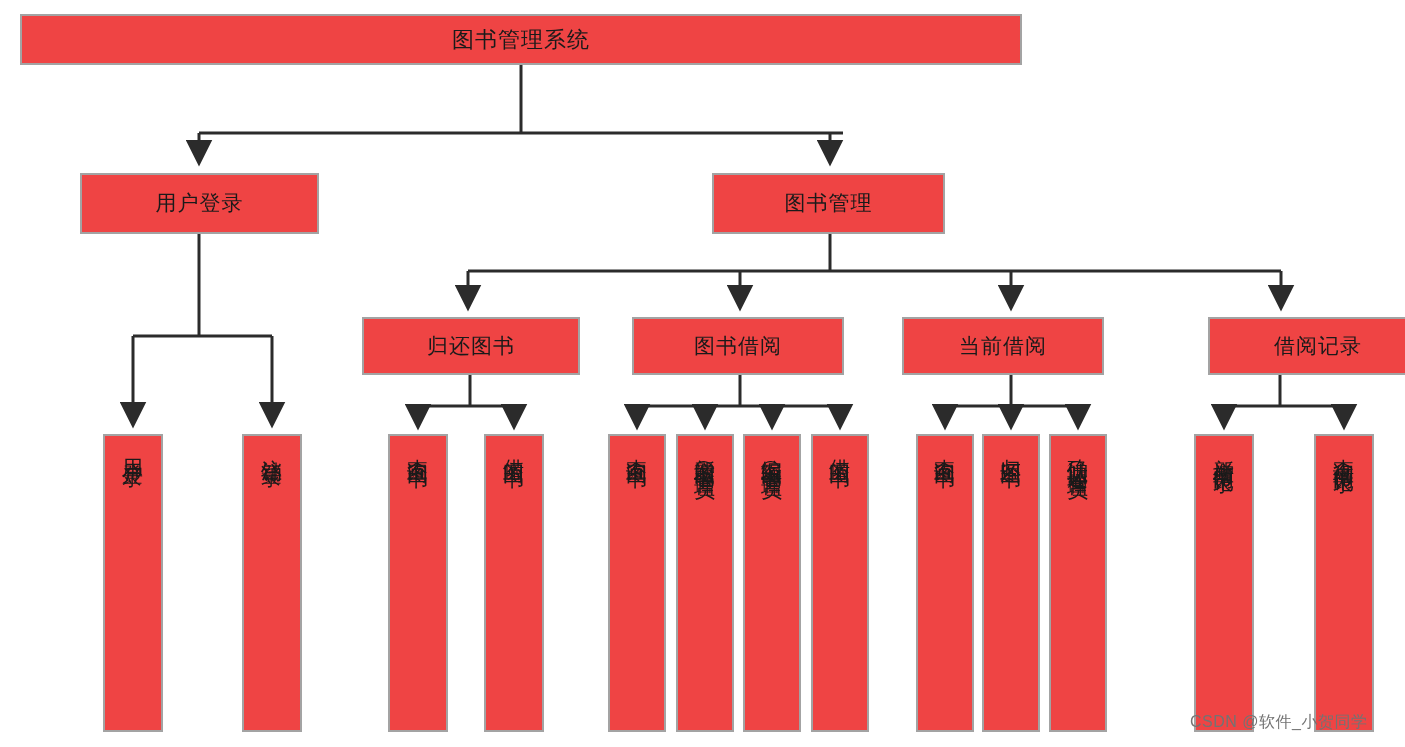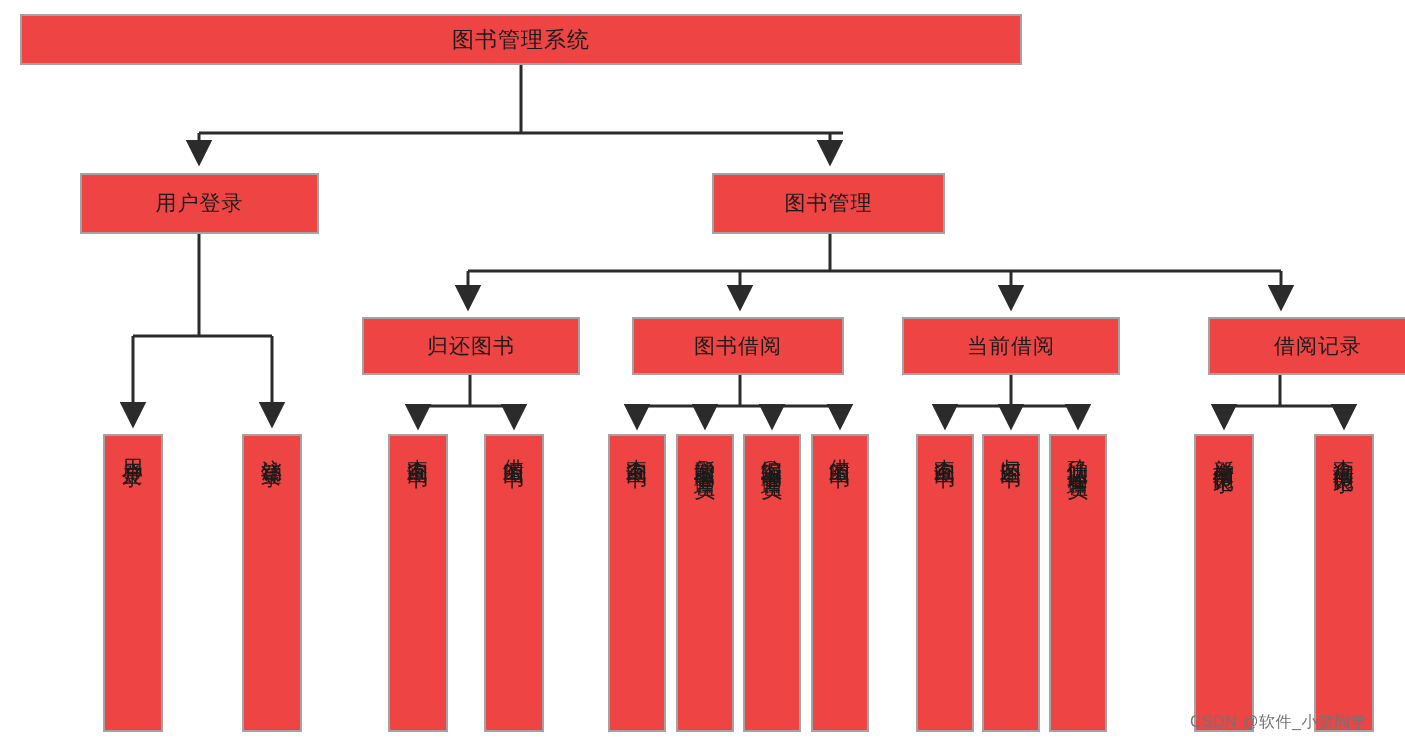--- a/index.html
+++ b/index.html
@@ -121,21 +121,21 @@
   <div class="node horiz" style="left:712px;top:173px;width:233px;height:61px;">
     <span class="label">图书管理</span>
   </div>
 
   <div class="node horiz" style="left:362px;top:317px;width:218px;height:58px;">
     <span class="label">归还图书</span>
   </div>
   <div class="node horiz" style="left:632px;top:317px;width:212px;height:58px;">
     <span class="label">图书借阅</span>
   </div>
-  <div class="node horiz" style="left:902px;top:317px;width:218px;height:58px;">
+  <div class="node horiz" style="left:902px;top:317px;width:202px;height:58px;">
     <span class="label">当前借阅</span>
   </div>
   <div class="node horiz" style="left:1172px;top:317px;width:220px;height:58px;margin-left:36px;">
     <span class="label">借阅记录</span>
   </div>
 
   <div class="node vert" style="left:103px;top:434px;width:60px;height:298px;">
     <span class="label">用户登录</span>
   </div>
   <div class="node vert" style="left:242px;top:434px;width:60px;height:298px;">

